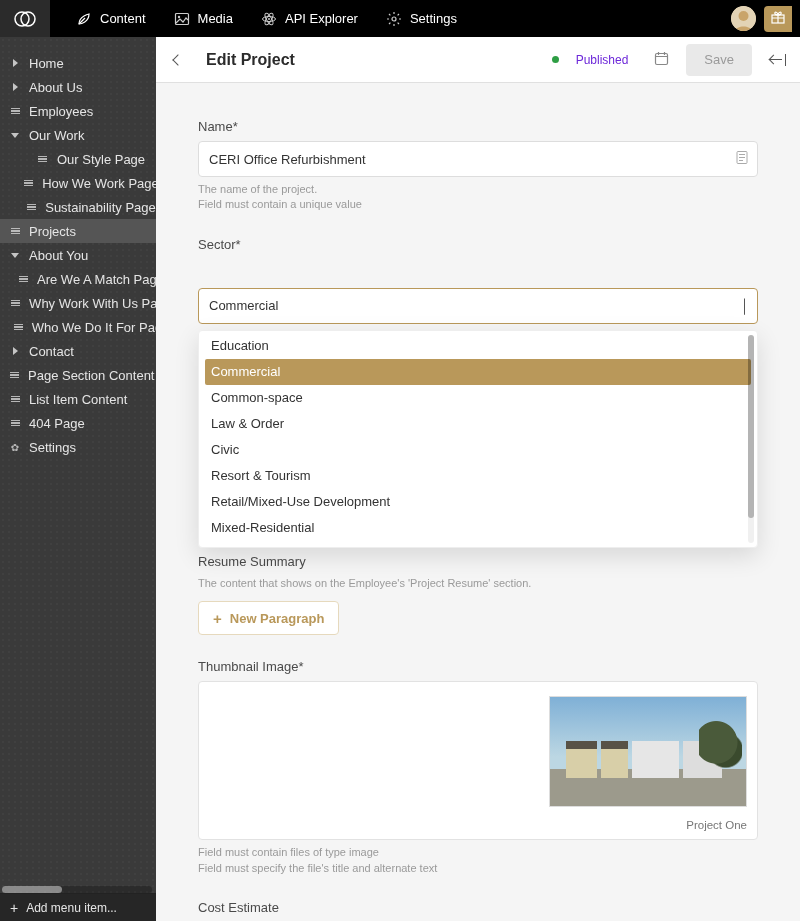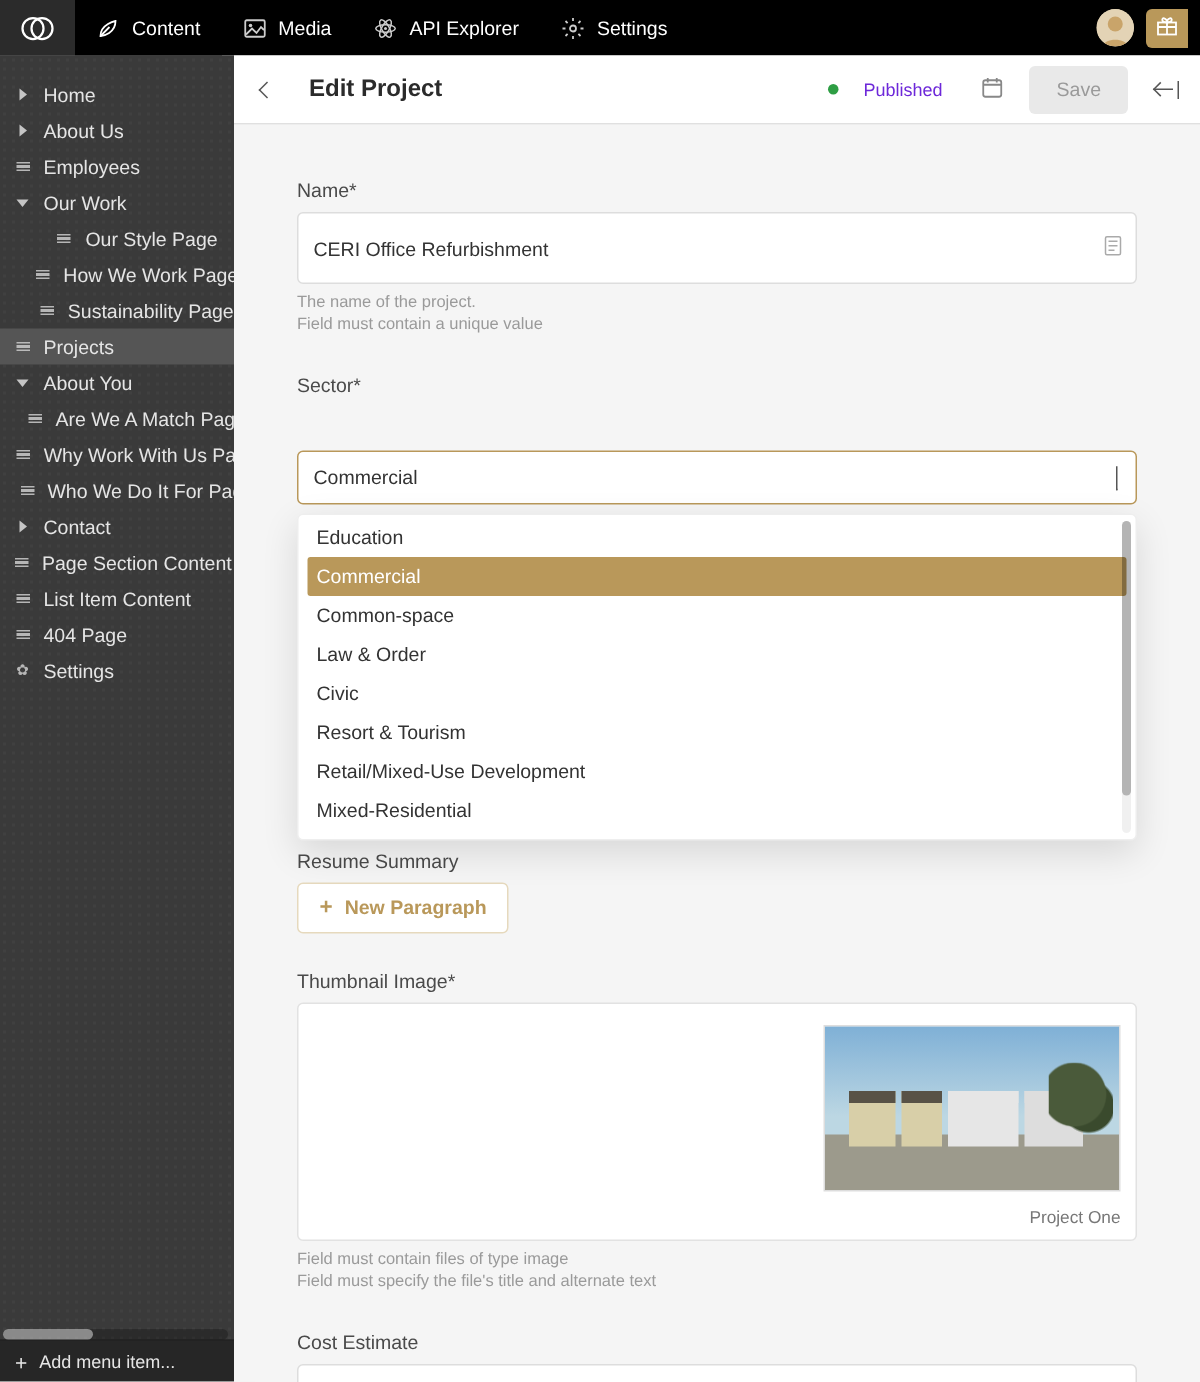--- a/index.html
+++ b/index.html
@@ -2,21 +2,21 @@
 <html><head>
 <meta charset="utf-8">
 <style>
   * { box-sizing: border-box; margin: 0; padding: 0; font-family: -apple-system, BlinkMacSystemFont, "Segoe UI", Helvetica, Arial, sans-serif; }
   body { width: 800px; height: 921px; overflow: hidden; background: #f2f2f2; color: #333; font-size: 13px; }
 
   
   .topbar { height: 37px; background: #000; color: #fff; display: flex; align-items: stretch; }
   .logo-box { width: 50px; background: #2b2b2b; display:flex; align-items:center; justify-content:center; }
   .logo-box svg { width: 24px; height: 24px; }
-  .topnav { display: flex; align-items: stretch; flex: 1; }
+  .topnav { display: flex; align-items: stretch; flex: 1; padding-left: 12px; }
   .topnav-item { display: flex; align-items: center; padding: 0 14px; gap: 8px; font-size: 13px; cursor: pointer; }
   .topnav-item.active { background: #000; }
   .topnav-item .ticon { width: 16px; height: 16px; display:inline-block; }
   .topright { display: flex; align-items: center; padding-right: 8px; gap: 8px; }
   .avatar { width: 25px; height: 25px; border-radius: 50%; background: #e0d0b0; overflow:hidden; }
   .gift-btn { width: 28px; height: 26px; background: #b9985a; border-radius: 4px 0 0 4px; display:flex; align-items:center; justify-content:center; }
 
   
   .shell { display: flex; height: calc(921px - 37px); }
 
@@ -51,21 +51,21 @@
   .exit-arrow { position:relative; width:14px; height:10px; }
   .exit-arrow::before{content:"";position:absolute;left:0;top:4px;width:12px;height:1.5px;background:#555;}
   .exit-arrow::after{content:"";position:absolute;left:0;top:1px;width:6px;height:6px;border-left:1.5px solid #555;border-bottom:1.5px solid #555;transform:rotate(45deg);}
   .exit-bar {position:absolute; right:-2px; top:-1px; width:1.5px; height:12px; background:#555;}
 
   .form-scroll { flex:1; overflow:auto; padding: 36px 30px 40px 30px; }
   .form-inner { max-width: 560px; margin: 0 auto; position:relative; }
 
   .field-label { font-size:13px; color:#4a4a4a; margin-bottom:7px; }
   .help { font-size:11px; color:#9a9a9a; line-height:1.4; margin-top:5px;}
-  .text-input { width:100%; height:48px; border:1px solid #ddd; border-radius:4px; background:#fff; padding:0 36px 0 10px; font-size:13px; color:#333; }
+  .text-input { width:100%; height:36px; border:1px solid #ddd; border-radius:4px; background:#fff; padding:0 36px 0 10px; font-size:13px; color:#333; }
   .input-wrap { position:relative; }
   .input-icon-r { position:absolute; right:10px; top:50%; transform:translateY(-50%); color:#aaa; }
 
   .block { margin-bottom: 24px; }
 
   
   .select-box { height:36px; border:1px solid #b9985a; border-radius:4px; background:#fff; padding:0 34px 0 10px; display:flex; align-items:center; position:relative; color:#333; cursor:pointer;}
   .select-box .caret { position:absolute; right:12px; top:50%; transform:translateY(-50%); }
   .caret-shape{ width:7px;height:7px;border-right:1.5px solid #555;border-bottom:1.5px solid #555;transform:rotate(45deg); margin-top:-4px;}
 
@@ -372,20 +372,21 @@
                 </div>
               <div class="dd-scroll">
                   <div class="dd-scroll-thumb"></div>
                 </div>
             </div>
           </div>
         </div>
 
         <div class="block">
           <div class="field-label">Resume Summary</div>
+          <div class="help" style="margin-top:2px; margin-bottom:10px;">The content that shows on the Employee's 'Project Resume' section.</div>
           <button class="new-para-btn">
             <span class="plus-ic">+</span>
             <span>New Paragraph</span>
           </button>
         </div>
 
         <div class="block">
           <div class="field-label">Thumbnail Image*</div>
           <div class="thumb-box">
             <div class="thumb-img">

